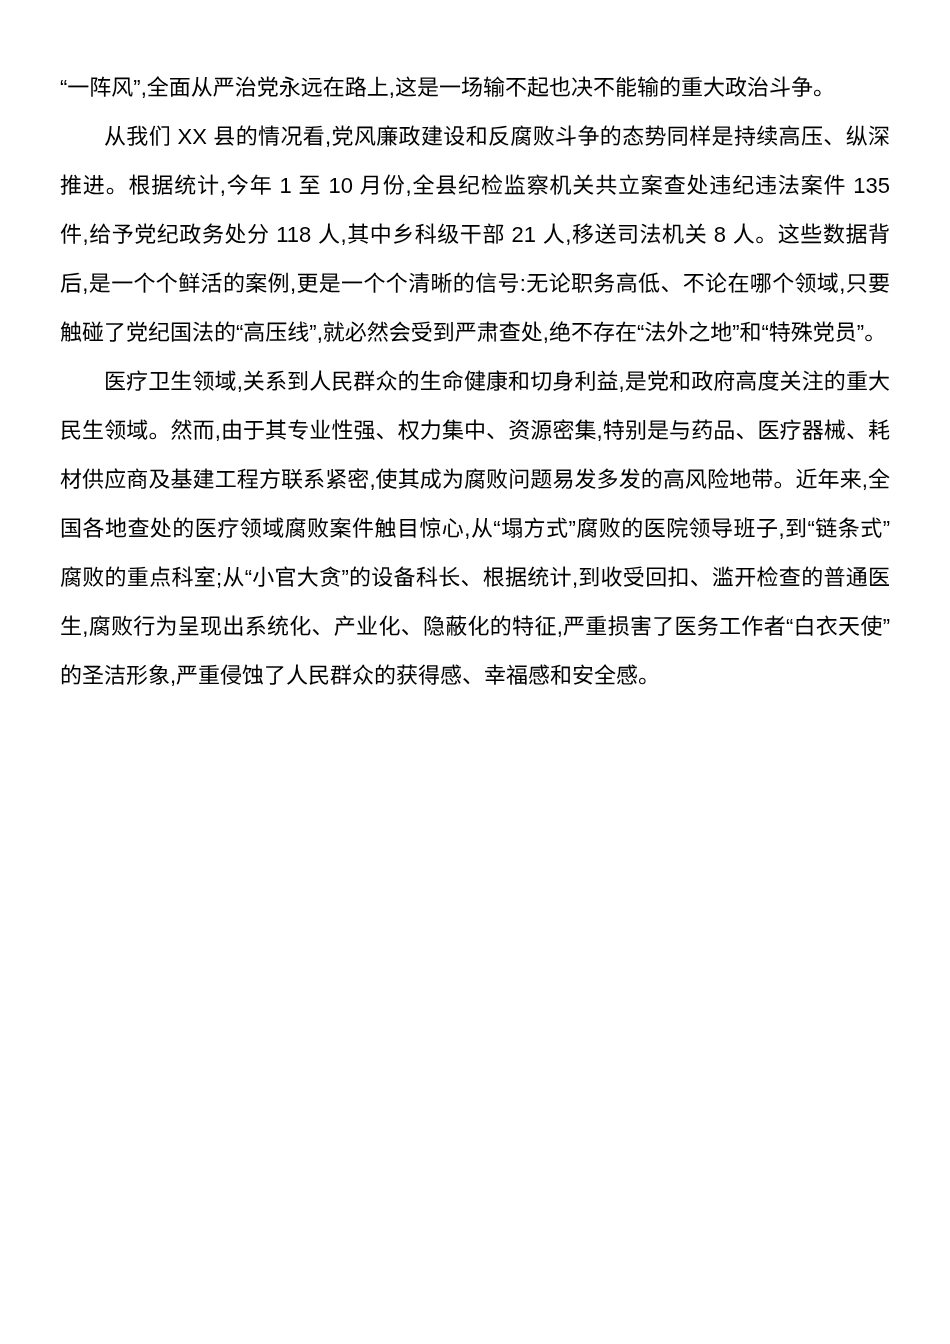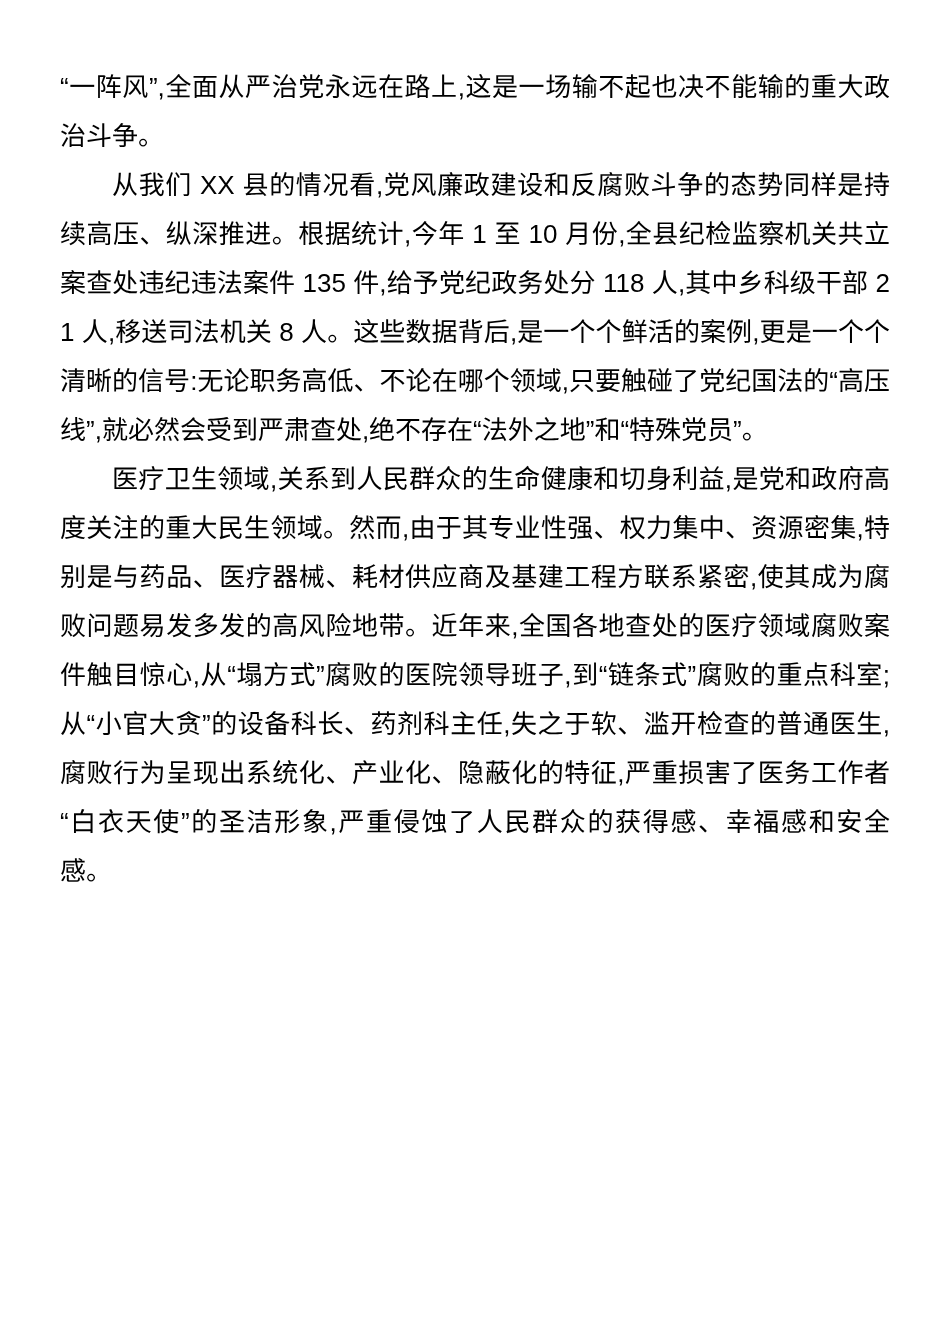--- a/index.html
+++ b/index.html
@@ -15,36 +15,36 @@
     background: #ffffff;
     overflow: hidden;
     font-family: "Liberation Sans", "DejaVu Sans", sans-serif;
   }
   .text-body {
     position: absolute;
     left: 60px;
     top: 63px;
     width: 830px;
     color: #000000;
-    font-size: 26px;
+    font-size: 22px;
     line-height: 49px;
     text-align: justify;
     text-justify: inter-ideograph;
     word-break: break-all;
   }
   .text-body p {
     margin: 0;
     padding: 0;
   }
   .text-body p.indent {
     text-indent: 2em;
   }
 </style>
 </head>
 <body>
 
 <div class="page">
   <div class="text-body">
     <p>“一阵风”,全面从严治党永远在路上,这是一场输不起也决不能输的重大政治斗争。</p>
     <p class="indent">从我们 XX 县的情况看,党风廉政建设和反腐败斗争的态势同样是持续高压、纵深推进。根据统计,今年 1 至 10 月份,全县纪检监察机关共立案查处违纪违法案件 135 件,给予党纪政务处分 118 人,其中乡科级干部 21 人,移送司法机关 8 人。这些数据背后,是一个个鲜活的案例,更是一个个清晰的信号:无论职务高低、不论在哪个领域,只要触碰了党纪国法的“高压线”,就必然会受到严肃查处,绝不存在“法外之地”和“特殊党员”。</p>
-    <p class="indent">医疗卫生领域,关系到人民群众的生命健康和切身利益,是党和政府高度关注的重大民生领域。然而,由于其专业性强、权力集中、资源密集,特别是与药品、医疗器械、耗材供应商及基建工程方联系紧密,使其成为腐败问题易发多发的高风险地带。近年来,全国各地查处的医疗领域腐败案件触目惊心,从“塌方式”腐败的医院领导班子,到“链条式”腐败的重点科室;从“小官大贪”的设备科长、药剂科主任,失之于软、滥开检查的普通医生,腐败行为呈现出系统化、产业化、隐蔽化的特征,严重损害了医务工作者“白衣天使”的圣洁形象,严重侵蚀了人民群众的获得感、幸福感和安全感。</p>
+    <p class="indent">医疗卫生领域,关系到人民群众的生命健康和切身利益,是党和政府高度关注的重大民生领域。然而,由于其专业性强、权力集中、资源密集,特别是与药品、医疗器械、耗材供应商及基建工程方联系紧密,使其成为腐败问题易发多发的高风险地带。近年来,全国各地查处的医疗领域腐败案件触目惊心,从“塌方式”腐败的医院领导班子,到“链条式”腐败的重点科室;从“小官大贪”的设备科长、根据统计,到收受回扣、滥开检查的普通医生,腐败行为呈现出系统化、产业化、隐蔽化的特征,严重损害了医务工作者“白衣天使”的圣洁形象,严重侵蚀了人民群众的获得感、幸福感和安全感。</p>
   </div>
 </div>
 
 </body></html>

